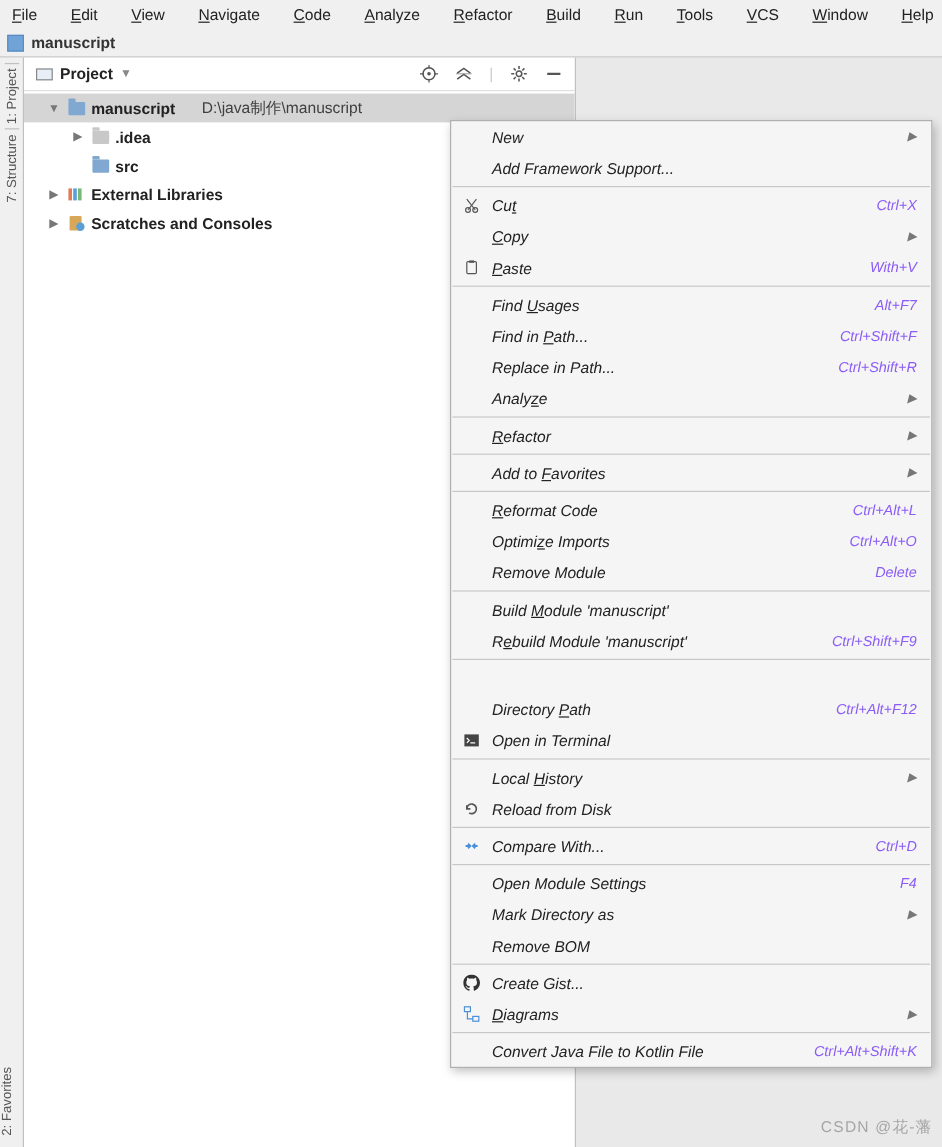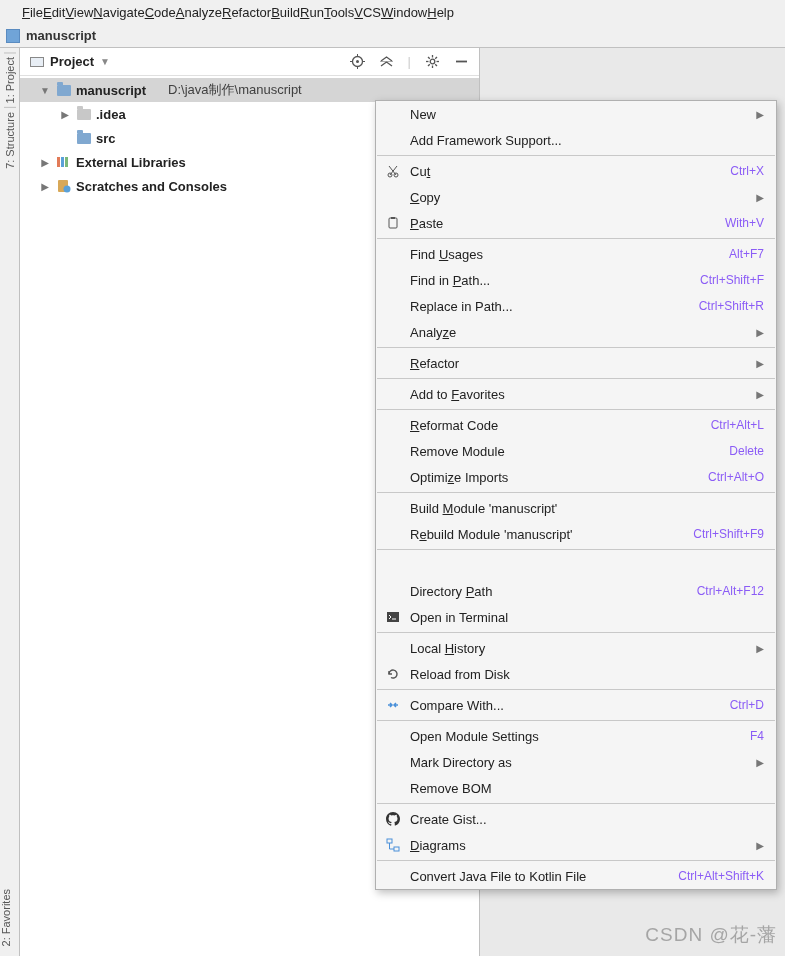--- a/index.html
+++ b/index.html
@@ -1,18 +1,18 @@
 <!DOCTYPE html>
 <html><head>
 <meta charset="utf-8">
 <style>
   * { margin: 0; padding: 0; box-sizing: border-box; font-family: "Segoe UI", Arial, sans-serif; font-size: 13px; }
   body { width: 785px; height: 956px; background: #f0f0f0; overflow: hidden; position: relative; color: #222; }
   
-  .menubar { height: 24px; display: flex; align-items: center; padding: 0 22px; gap: 0; background: #f0f0f0; }
+  .menubar { height: 24px; display: flex; align-items: center; padding: 0 10px; gap: 28px; background: #f0f0f0; }
   .menubar-item { cursor: pointer; }
   .menubar-item u { text-decoration: underline; }
 
   .navbar { height: 24px; display: flex; align-items: center; padding: 0 6px; background: #f0f0f0; border-bottom: 1px solid #c0c0c0; gap: 6px;}
   .navbar .crumb { font-weight: 600; color: #333; }
   .mod-icon { width: 14px; height: 14px; background: #70a4d8; border: 1px solid #5a8bc0; display: inline-block; }
 
   .content { display: flex; height: calc(100% - 48px); }
   .gutter { width: 20px; background: #f0f0f0; border-right: 1px solid #c0c0c0; display: flex; flex-direction: column; align-items: center; padding-top: 4px;}
   .gutter-tab { writing-mode: vertical-rl; transform: rotate(180deg); font-size: 11px; color: #555; padding: 4px 0; border-bottom: 1px solid #c0c0c0; cursor: pointer;}
@@ -40,28 +40,28 @@
   .folder { width: 14px; height: 11px; background: #80a8d0; border-radius: 1px; position: relative; }
   .folder::before { content: ""; position: absolute; top: -3px; left: 0; width: 6px; height: 3px; background: #80a8d0; border-radius: 1px 1px 0 0; }
   .folder.dim { background: #c8c8c8; } .folder.dim::before { background: #c8c8c8; }
   .iml-icon { width: 12px; height: 14px; background: #fff; border: 1px solid #aaa; position: relative; }
   .iml-icon::after { content: ""; position: absolute; bottom: 0; left: 0; width: 100%; height: 5px; background: #6aa0d8; }
 
   .main { flex: 1; background: #e9e9e9; }
 
   
   .ctx { position: absolute; top: 100px; left: 375px; width: 402px; background: #f5f5f5; border: 1px solid #b0b0b0; box-shadow: 2px 3px 8px rgba(0,0,0,.25); }
-  .ctx-row { height: 26px; display: flex; align-items: center; padding: 0 12px 0 8px; gap: 8px; cursor: pointer; }
+  .ctx-row { height: 26px; display: flex; align-items: center; padding: 0 12px 0 8px; gap: 8px; cursor: pointer; font-style: italic; }
   .ctx-row .ci { width: 18px; height: 16px; display: inline-flex; align-items: center; justify-content: center; color: #555;}
   .ctx-row .lbl { flex: 1; }
   .ctx-row .sc { color: #8b5cf6; font-size: 12px; }
   .ctx-row .sub { color: #777; font-size: 10px; margin-left: 4px;}
   .ctx-sep { height: 1px; background: #c8c8c8; margin: 2px 1px; }
 
-  .watermark { position: absolute; bottom: 8px; right: 8px; color: rgba(120,120,120,.6); font-size: 19px; letter-spacing: 1px;}
+  .watermark { position: absolute; bottom: 8px; right: 8px; color: rgba(120,120,120,.6); font-size: 13px; letter-spacing: 1px;}
 </style>
 </head>
 <body>
 
 <div class="menubar" id="menubar">
     <span class="menubar-item"><u>F</u>ile</span>
     <span class="menubar-item"><u>E</u>dit</span>
     <span class="menubar-item"><u>V</u>iew</span>
     <span class="menubar-item"><u>N</u>avigate</span>
     <span class="menubar-item"><u>C</u>ode</span>
@@ -261,27 +261,27 @@
       <span class="sub">▶</span>
     </div>
     <div class="ctx-sep"></div>
     <div class="ctx-row">
       <span class="ci"></span>
       <span class="lbl"><u>R</u>eformat Code</span>
       <span class="sc">Ctrl+Alt+L</span>
     </div>
     <div class="ctx-row">
       <span class="ci"></span>
+      <span class="lbl">Optimi<u>z</u>e Imports</span>
+      <span class="sc">Ctrl+Alt+O</span>
+    </div>
+    <div class="ctx-row">
+      <span class="ci"></span>
       <span class="lbl">Remove Module</span>
       <span class="sc">Delete</span>
-    </div>
-    <div class="ctx-row">
-      <span class="ci"></span>
-      <span class="lbl">Optimi<u>z</u>e Imports</span>
-      <span class="sc">Ctrl+Alt+O</span>
     </div>
     <div class="ctx-sep"></div>
     <div class="ctx-row">
       <span class="ci"></span>
       <span class="lbl">Build <u>M</u>odule 'manuscript'</span>
     </div>
     <div class="ctx-row">
       <span class="ci"></span>
       <span class="lbl">R<u>e</u>build Module 'manuscript'</span>
       <span class="sc">Ctrl+Shift+F9</span>

